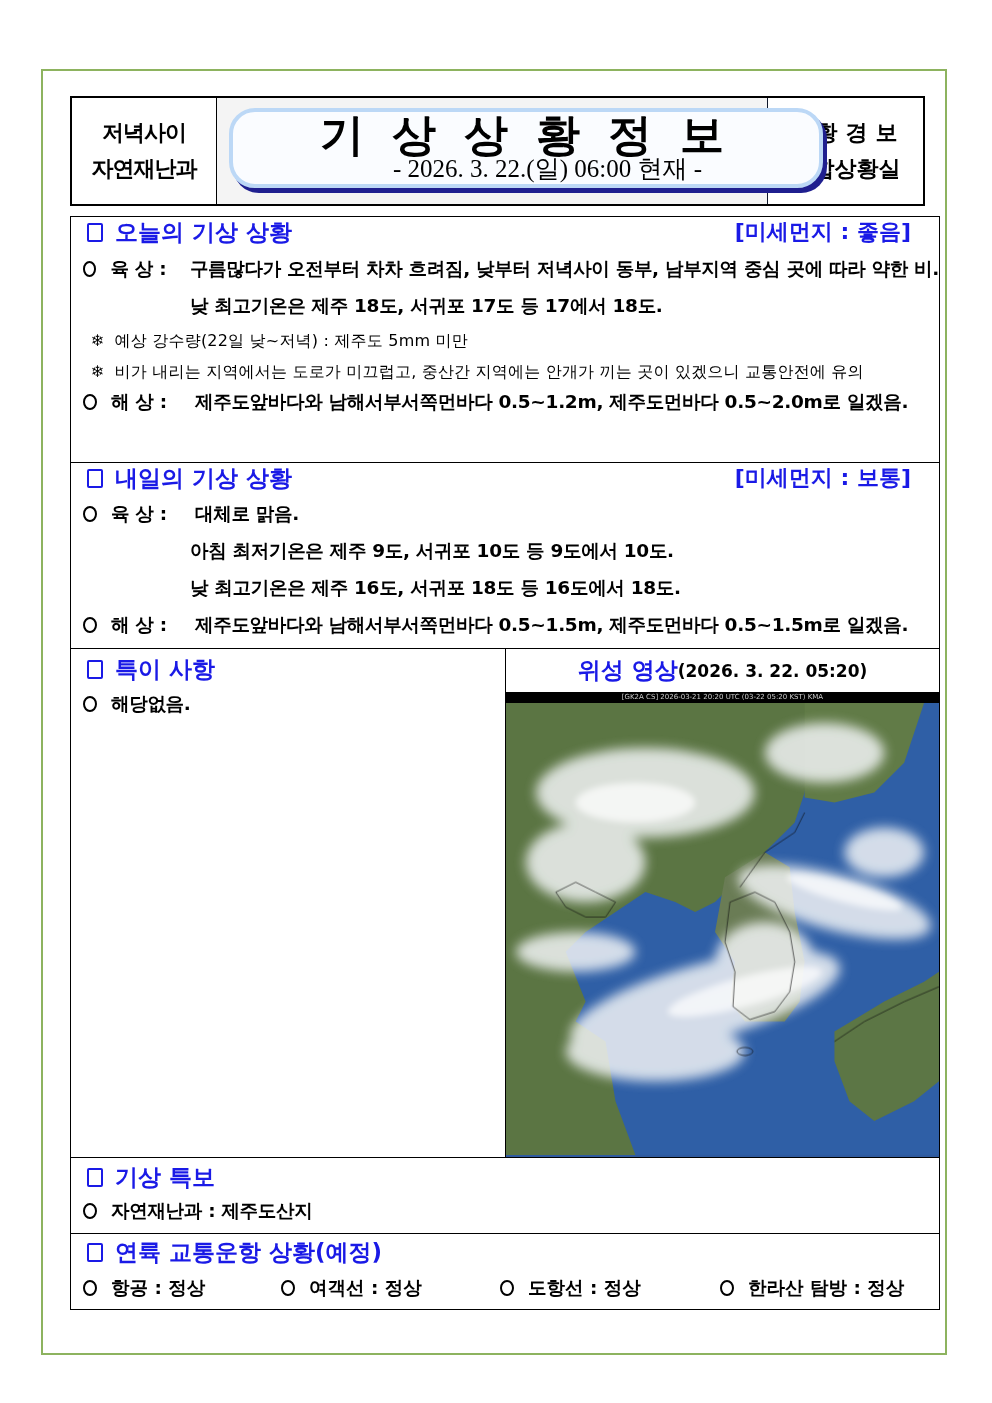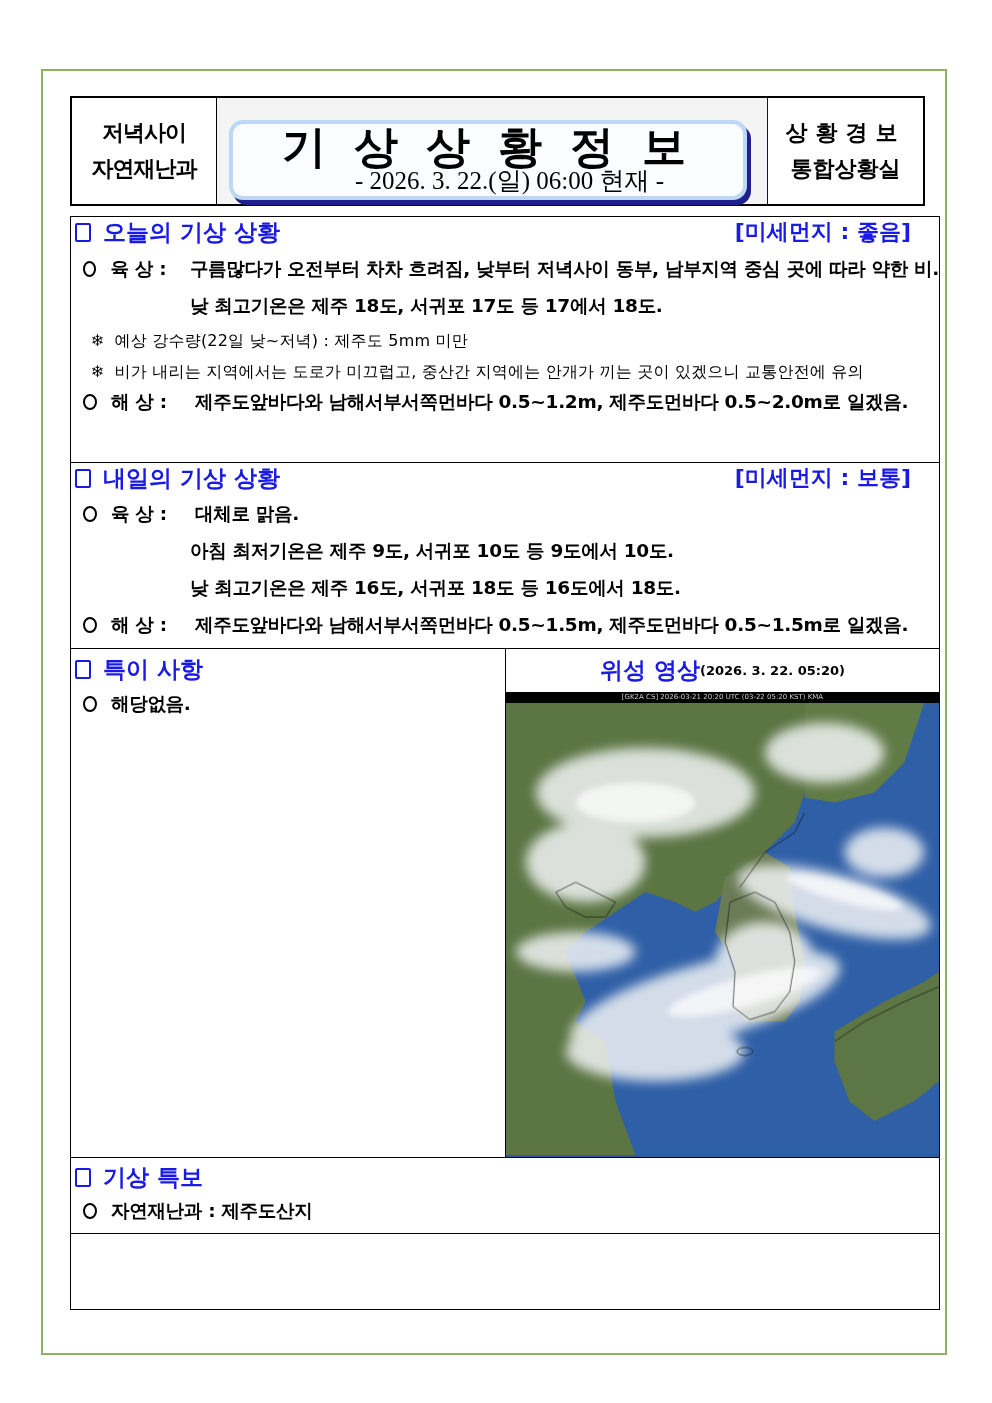--- a/index.html
+++ b/index.html
@@ -5,45 +5,45 @@
   html, body { margin:0; padding:0; background:#ffffff; }
   body { width:992px; height:1403px; position:relative; font-family:"DejaVu Sans", sans-serif; color:#000; overflow:hidden; }
   .page-frame { position:absolute; left:41px; top:69px; width:906px; height:1286px; border:2px solid #8db35f; box-sizing:border-box; }
 
   
   .header { position:absolute; left:70px; top:96px; width:855px; height:110px; border:2px solid #000; box-sizing:border-box; display:flex; background:#fff; }
   .hdr-left, .hdr-right { display:flex; flex-direction:column; justify-content:center; align-items:center; font-weight:bold; font-size:22px; line-height:36px; }
   .hdr-left { width:144px; border-right:1px solid #000; letter-spacing:-1px; }
   .hdr-right { width:155px; border-left:1px solid #0f172a; }
   .hdr-center { flex:1; position:relative; background:#f4f4f4; }
-  .title-box { position:absolute; left:12px; top:22px; width:518px; height:80px; border-radius:14px; background:#fafcff; border:4px solid #bcd8f6; box-shadow:4px 5px 0 #1f1f8f; box-sizing:border-box; text-align:center; }
+  .title-box { position:absolute; left:12px; top:10px; width:594px; height:80px; border-radius:26px; background:#fafcff; border:4px solid #bcd8f6; box-shadow:4px 5px 0 #1f1f8f; box-sizing:border-box; text-align:center; }
   .title-main { font-size:44px; font-weight:bold; letter-spacing:28px; line-height:50px; margin-top:-2px; padding-left:20px; }
   .title-sub { font-family:"Liberation Serif", serif; font-size:25px; line-height:26px; margin-top:-4px;margin-left:43px; }
 
   
   .sheet { position:absolute; left:70px; top:216px; width:870px; border:1px solid #000; box-sizing:border-box; }
   .section { border-bottom:1px solid #000; position:relative; }
   .section:last-child { border-bottom:none; }
   .sec-head { display:flex; justify-content:space-between; align-items:center; height:30px; padding:0 28px 0 4px; }
-  .sec-title { display:flex; align-items:center; color:#1a1ae6; font-weight:bold; font-size:23px; }
+  .sec-title { display:flex; align-items:center; color:#1a1ae6; font-weight:bold; font-size:23px;margin-left:12px; }
   .chk { width:16px; height:19px; border:2px solid #1a1ae6; border-radius:2px; margin-right:12px; box-sizing:border-box; }
   .dust { color:#1a1ae6; font-weight:bold; font-size:22px; }
   .row { display:flex; align-items:center; font-size:18.5px; font-weight:bold; line-height:37px; padding-left:12px; white-space:nowrap; letter-spacing:-0.3px; }
   .circ { display:inline-block; width:14px; height:16px; border:2px solid #000; border-radius:50%; margin-right:14px; box-sizing:border-box; }
   .lbl { width:84px; display:inline-block; }
   .cont { padding-left:119px; }
   .note { font-size:16px; font-weight:normal; line-height:31px; padding-left:20px; white-space:nowrap; letter-spacing:0.2px; }
   .note .mark { margin-right:10px; }
 
   .split { display:flex; height:508px; }
   .split-left { width:434px; border-right:1px solid #000; }
   .split-right { flex:1; display:flex; flex-direction:column; }
   .sat-title { height:43px; display:flex; align-items:center; justify-content:center; font-weight:bold; }
   .sat-title .blue { color:#1a1ae6; font-size:23px; }
-  .sat-title .dt { font-size:13px; }
+  .sat-title .dt { font-size:17px; }
   .sat-img { flex:1; position:relative; background:#2f5a9e; overflow:hidden; }
   .sat-bar { height:11px; background:#000; color:#ccc; font-size:7px; text-align:center; line-height:11px; font-family:"DejaVu Sans", sans-serif; }
   .sat-canvas { position:absolute; top:11px; left:0; right:0; bottom:0; }
 
   .transport { display:flex; font-size:18.5px; font-weight:bold; line-height:36px; padding-left:12px; }
   .transport .item { display:flex; align-items:center; }
 </style>
 </head>
 <body>
 
@@ -191,14 +191,38 @@
           <span>기상 특보</span>
         </div>
     </div>
     <div class="row" style="line-height:30px;">
         <span class="circ"></span>
         <span>자연재난과 : 제주도산지</span>
       </div>
   </div>
 
   <div class="section" style="height:75px;">
+    <div class="sec-head" style="height:36px;">
+      <div class="sec-title">
+          <span class="chk"></span>
+          <span>연륙 교통운항 상황(예정)</span>
+        </div>
+    </div>
+    <div class="transport">
+      <div class="item" style="width:198px;">
+          <span class="circ"></span>
+          <span>항공 : 정상</span>
+        </div>
+      <div class="item" style="width:219px;">
+          <span class="circ"></span>
+          <span>여객선 : 정상</span>
+        </div>
+      <div class="item" style="width:220px;">
+          <span class="circ"></span>
+          <span>도항선 : 정상</span>
+        </div>
+      <div class="item">
+          <span class="circ"></span>
+          <span>한라산 탐방 : 정상</span>
+        </div>
+    </div>
   </div>
 </div>
 
 </body></html>

